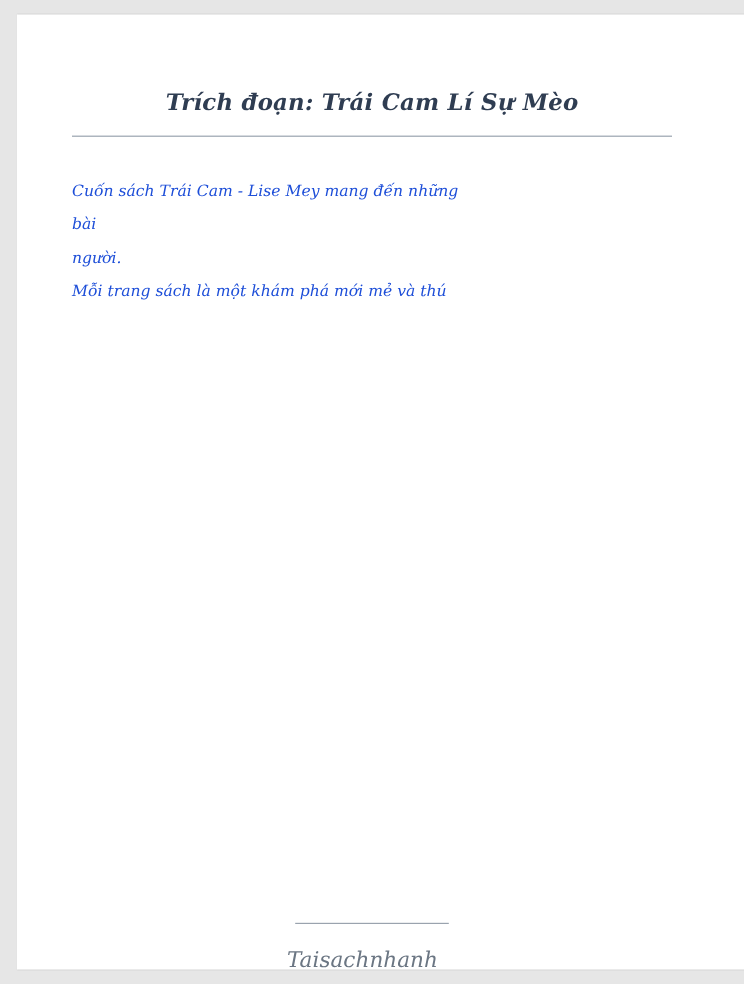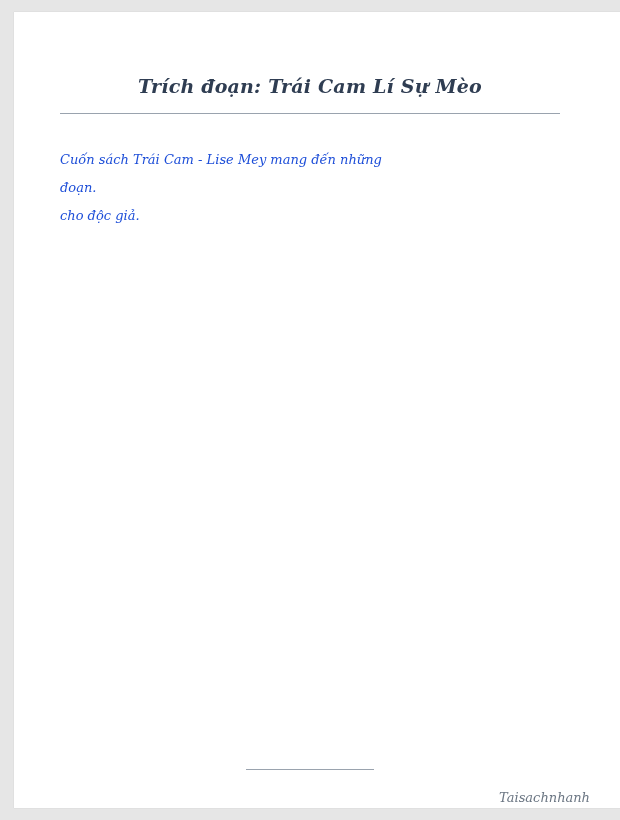--- a/index.html
+++ b/index.html
@@ -64,39 +64,40 @@
     top: 757px;
     width: 128px;
     height: 1px;
     background: #9aa3ae;
   }
   .footer-text {
     position: absolute;
     left: 0;
     top: 778px;
     width: 576px;
-    text-align: right;
+    text-align: center;
     font-family: "DejaVu Serif", "Liberation Serif", serif;
     font-style: italic;
-    font-size: 13px;
+    font-size: 18px;
     color: #6b7683;
   }
 </style>
 </head>
 <body>
 
 <div class="page-wrap">
 
   <div class="doc-title">Trích đoạn: Trái Cam Lí Sự Mèo</div>
 
   <div class="title-rule"></div>
 
   <div class="body-block">
     <div class="body-line">Cuốn sách Trái Cam - Lise Mey mang đến những</div>
-    <div class="body-line">đoạn.</div>
-    <div class="body-line">cho độc giả.</div>
+    <div class="body-line">bài</div>
+    <div class="body-line">người.</div>
+    <div class="body-line">Mỗi trang sách là một khám phá mới mẻ và thú</div>
   </div>
 
   <div class="footer-rule"></div>
 
   <div class="footer-text">Taisachnhanh</div>
 
 </div>
 
 </body></html>

